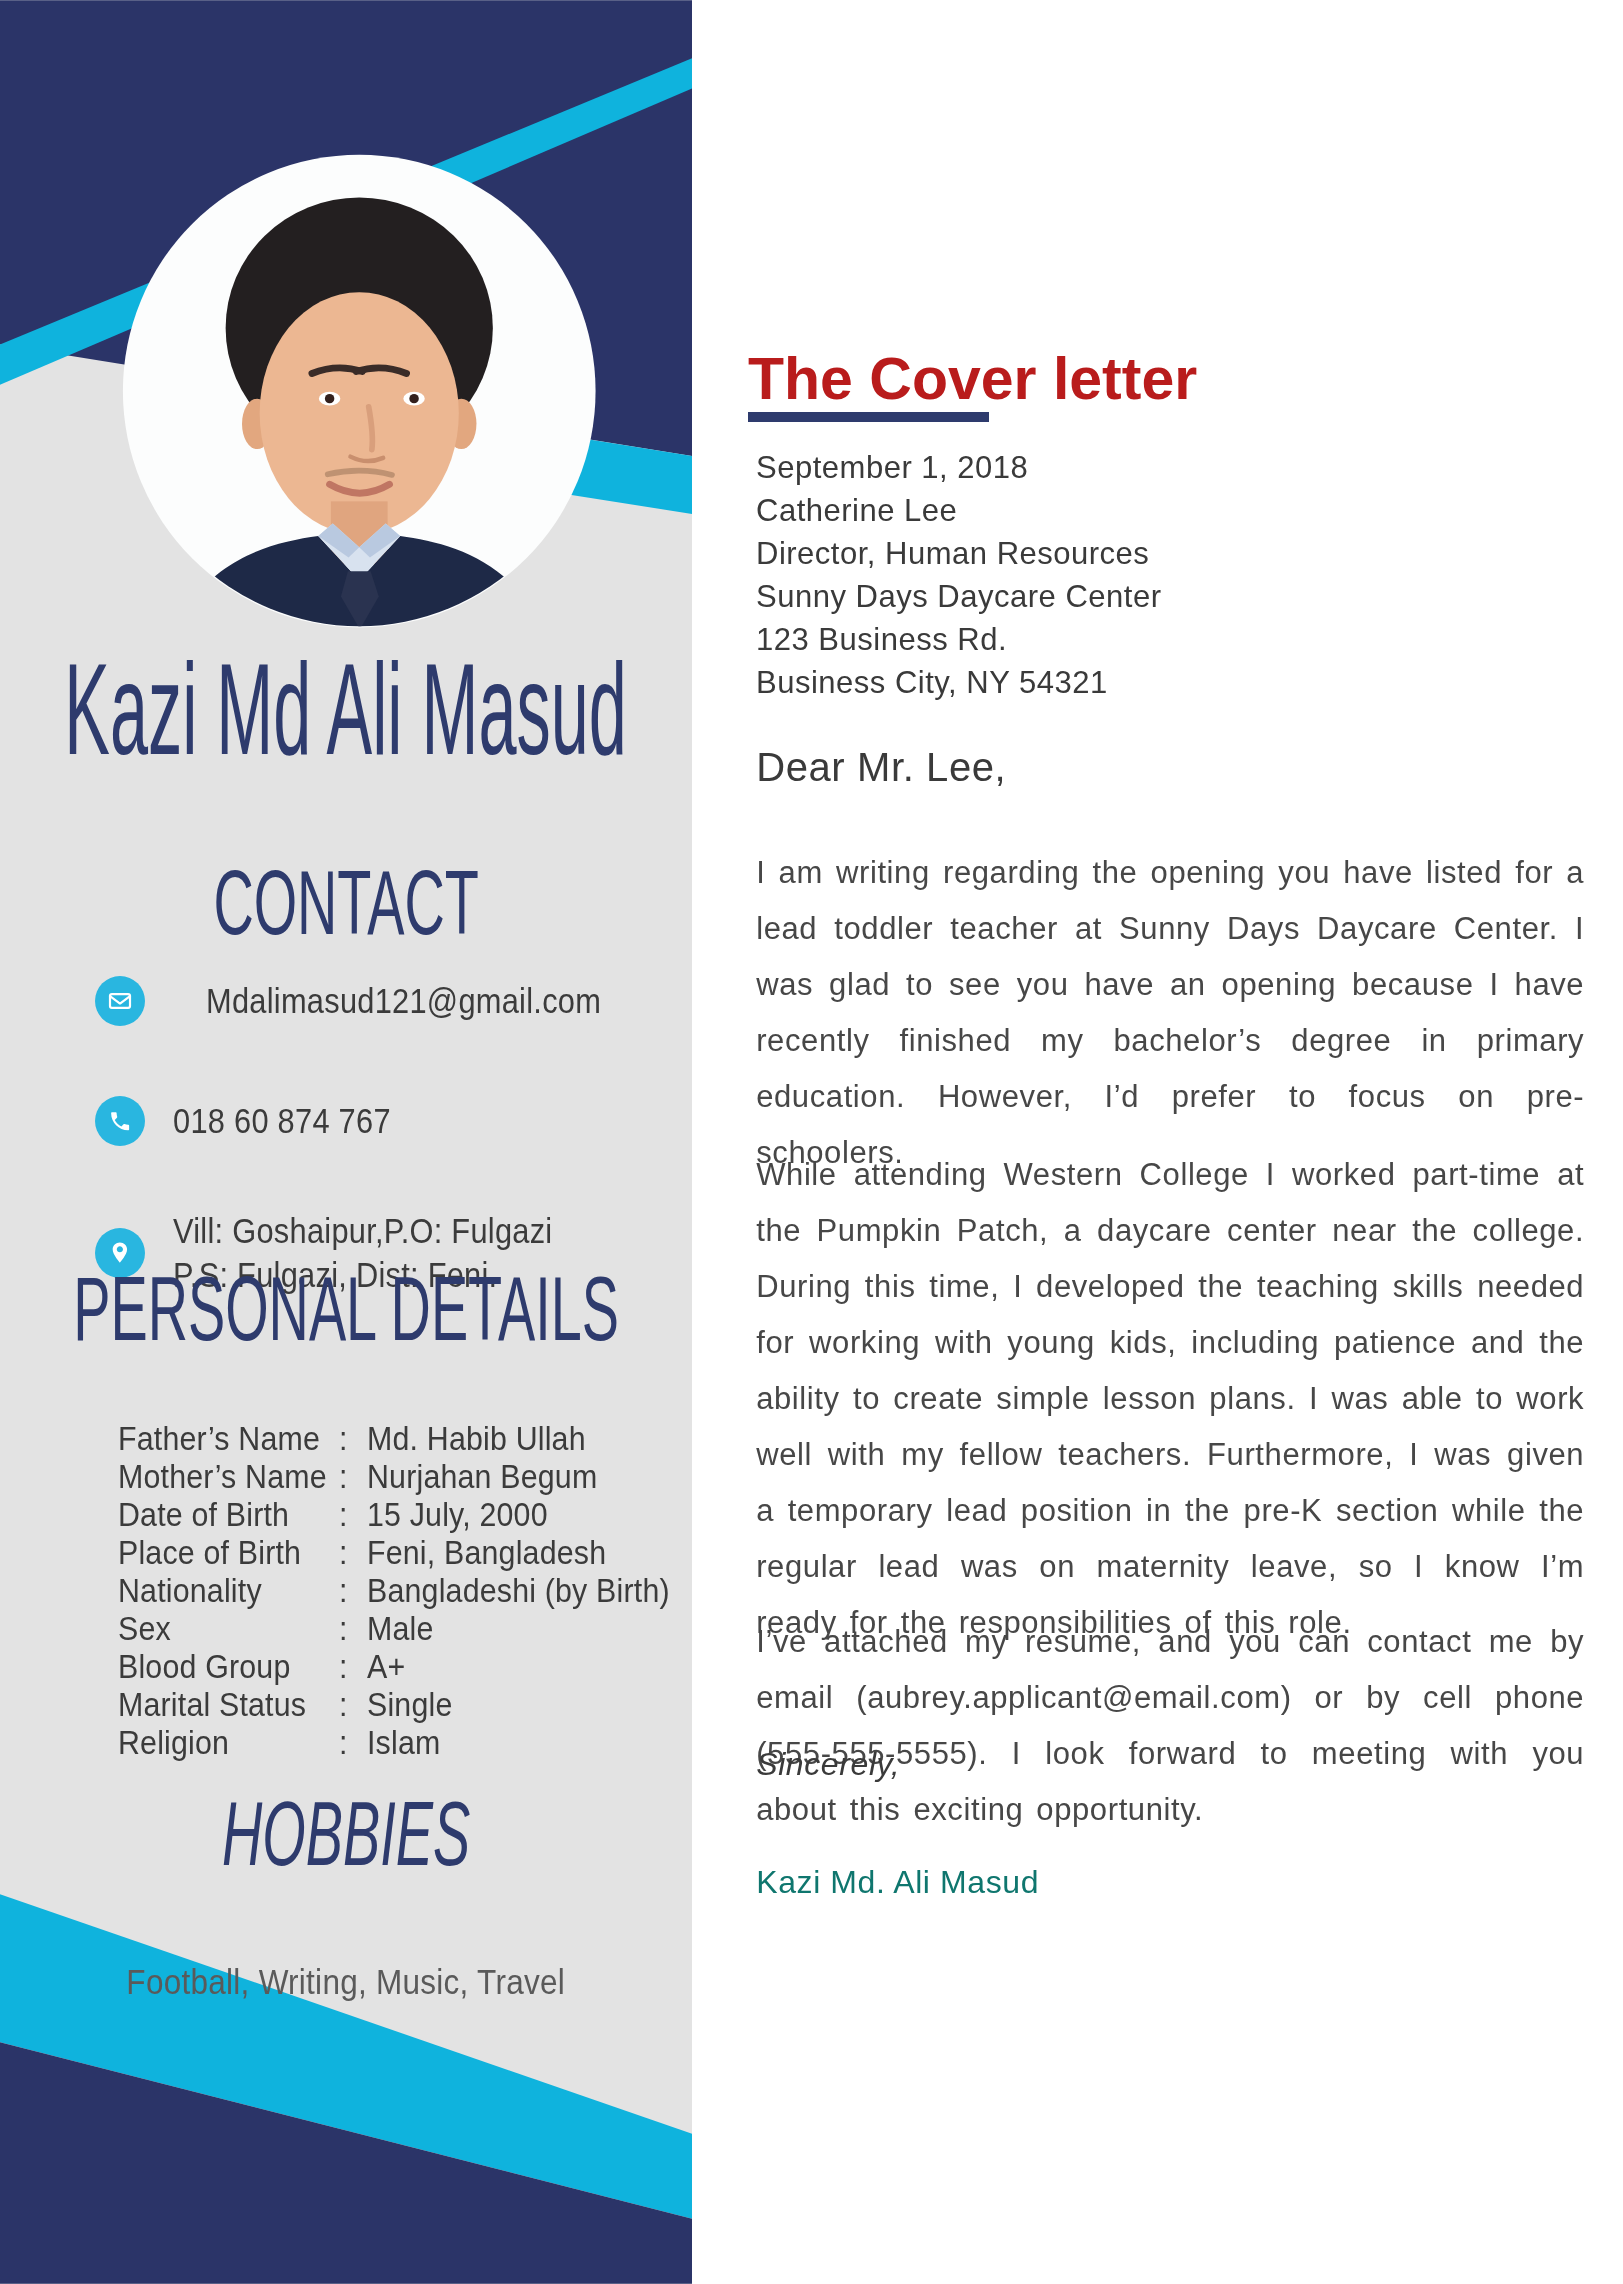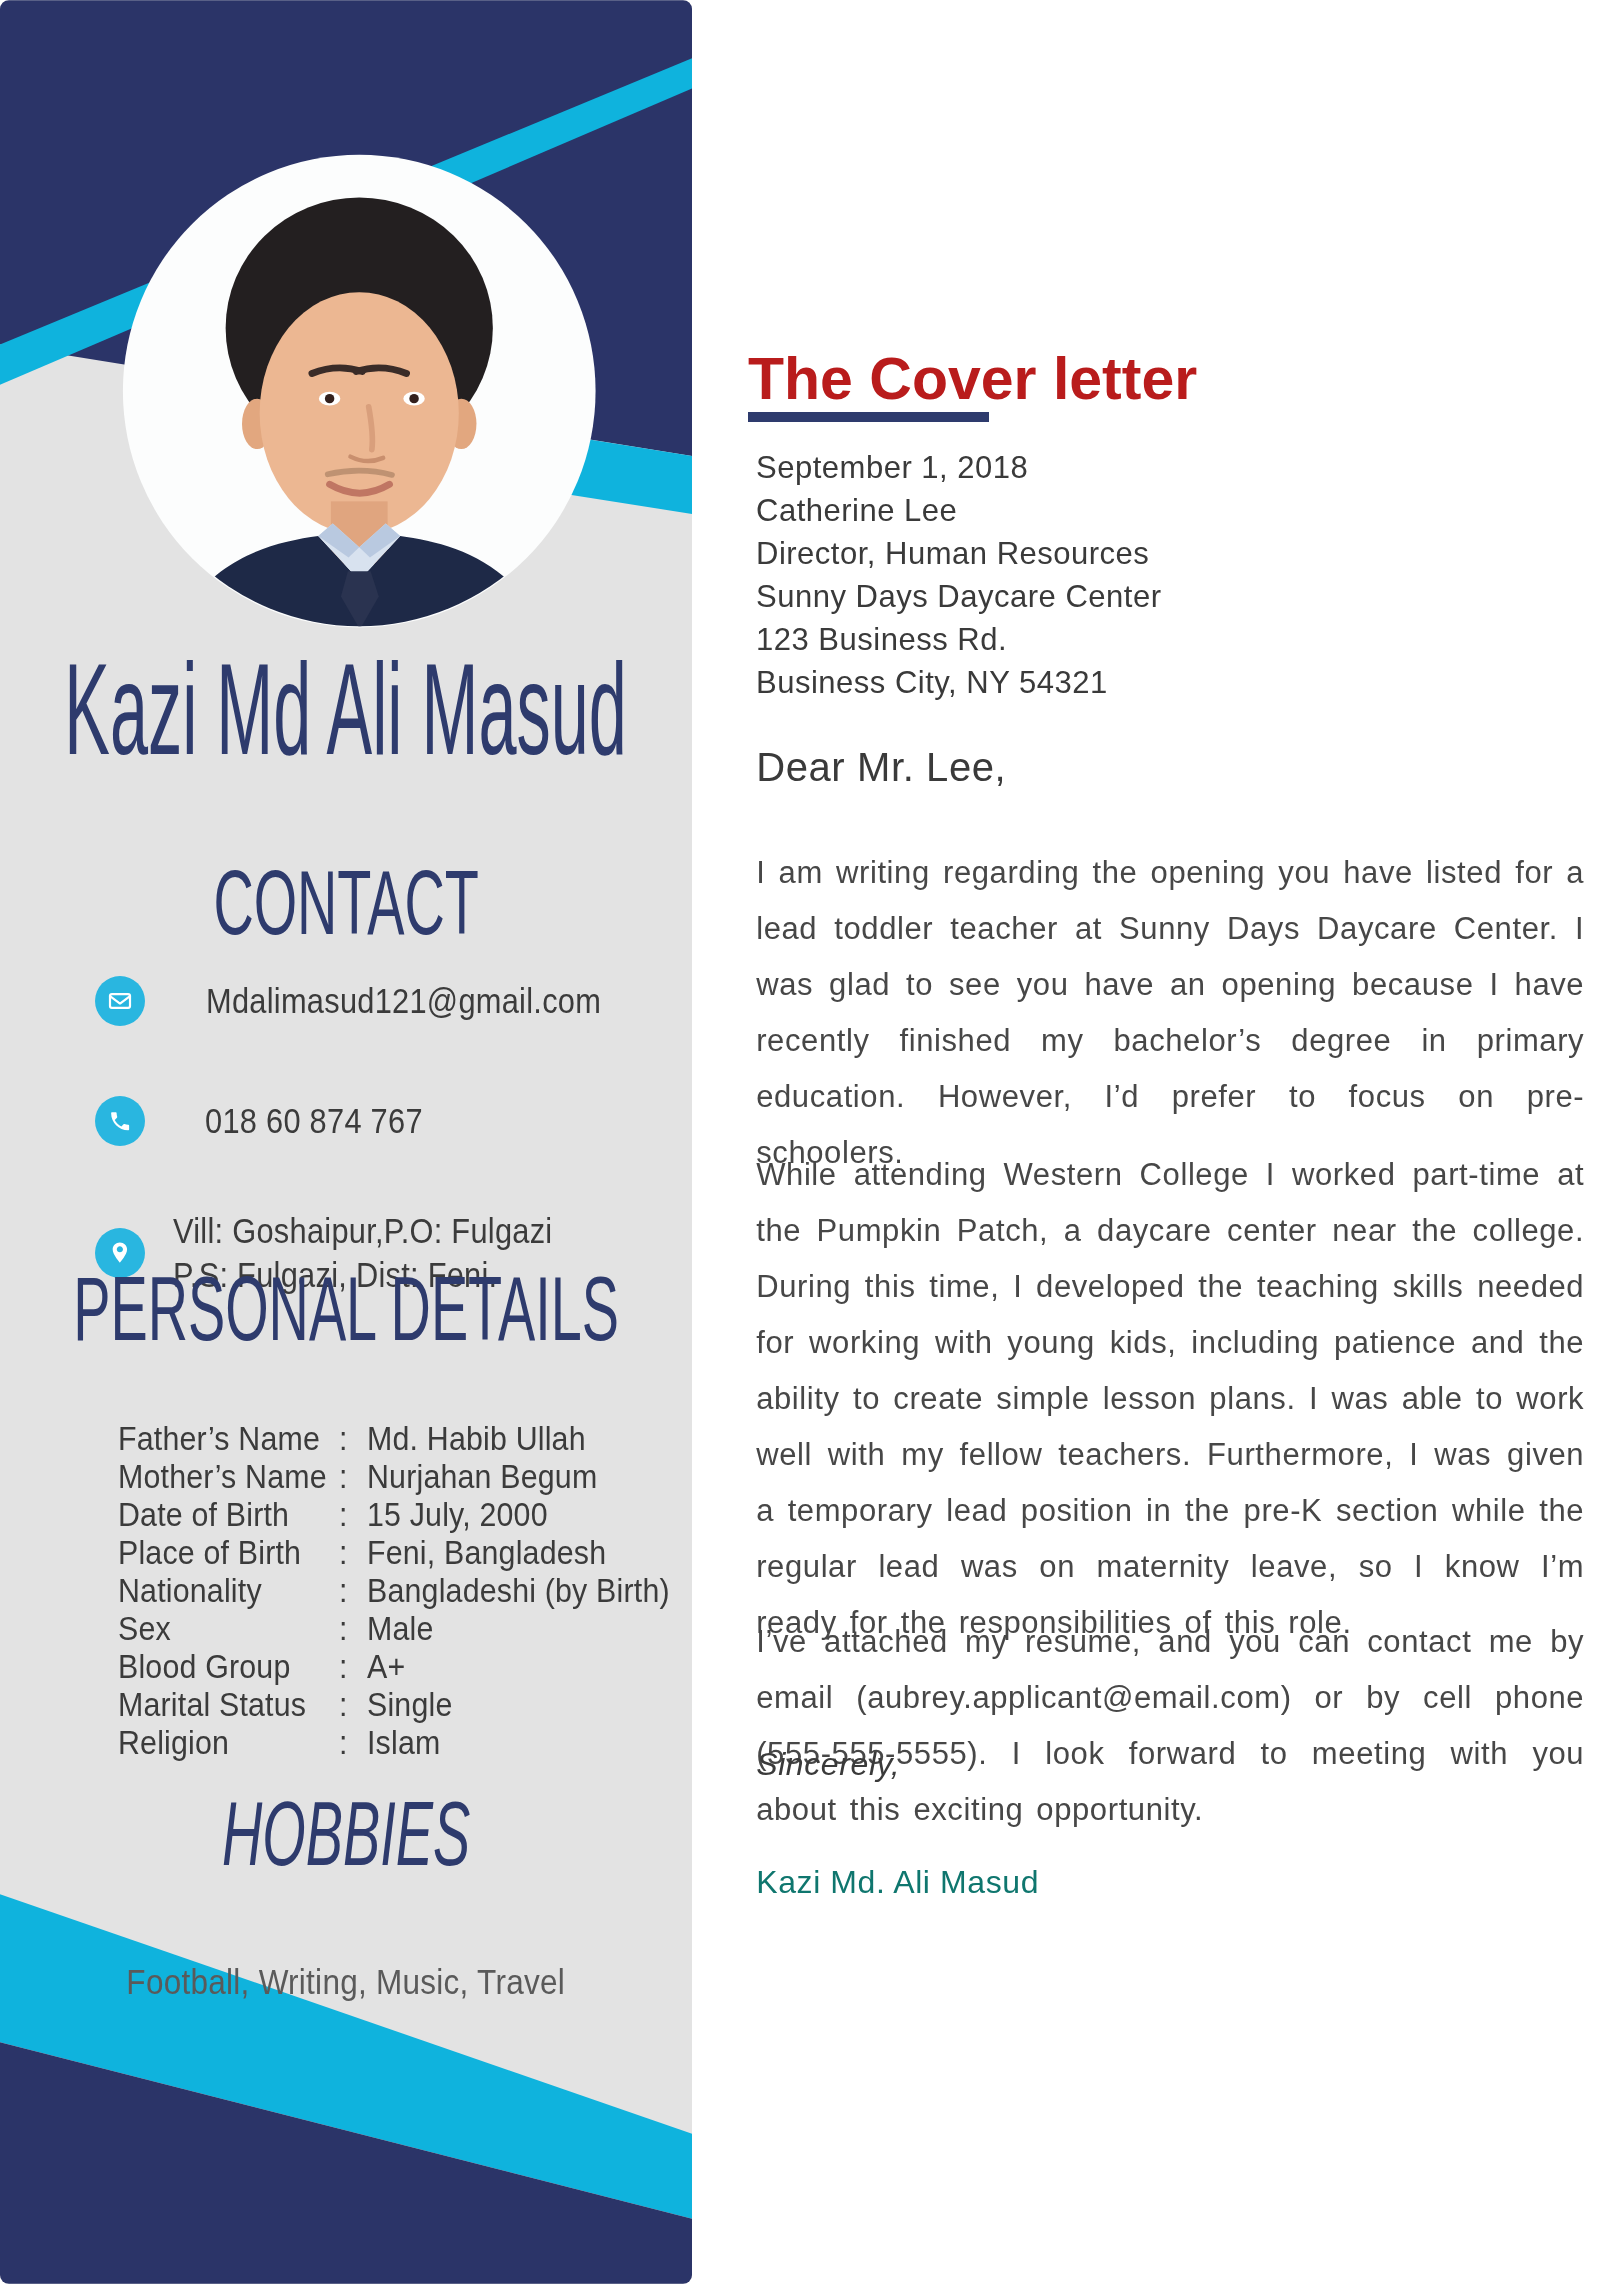--- a/index.html
+++ b/index.html
@@ -4,21 +4,21 @@
 <style>
   html,body{margin:0;padding:0;}
   body{
     width:1624px;height:2284px;position:relative;background:#ffffff;
     font-family:"Liberation Sans", sans-serif;
     -webkit-font-smoothing:antialiased;
   }
   #page{position:absolute;inset:0;overflow:hidden;}
 
   
-  .sidebar{position:absolute;left:0;top:0;width:692px;height:2284px;background:#e3e3e3;overflow:hidden;border-radius:9px;}
+  .sidebar{position:absolute;left:0;top:0;width:692px;height:2284px;background:#e3e3e3;overflow:hidden;}
   .sidebar svg.shapes{position:absolute;left:0;top:0;}
 
   .name-wrap{position:absolute;left:0;top:635px;width:692px;display:flex;justify-content:center;}
   .name{
     font-size:129px;font-weight:500;color:#2e3b6d;white-space:nowrap;
     transform:scaleX(0.53);transform-origin:50% 50%;letter-spacing:0;
   }
 
   .side-heading-wrap{position:absolute;left:0;width:692px;display:flex;justify-content:center;}
   .side-heading{
@@ -29,21 +29,21 @@
   .h-personal{top:1258px;}
   .h-hobbies{top:1783px;font-style:italic;}
 
   .contact-row{position:absolute;left:95px;display:flex;align-items:center;}
   .contact-row .icon{flex:0 0 50px;margin-right:28px;}
   .contact-text{
     font-size:35px;color:#3b3b3b;white-space:nowrap;
     transform:scaleX(0.88);transform-origin:0 50%;letter-spacing:0.3px;
   }
   .row-email{top:976px;gap:33px;}
-  .row-phone{top:1096px;gap:32px;}
+  .row-phone{top:1096px;}
   .row-address{top:1209px;}
   .addr-lines .contact-text{display:block;line-height:44px;}
 
   .personal-rows{position:absolute;left:118px;top:1420px;width:555px;}
   .p-row{display:grid;grid-template-columns:221px 28px 1fr;line-height:38px;}
   .p-row span{
     font-size:33px;color:#3b3b3b;white-space:nowrap;
     transform:scaleX(0.92);transform-origin:0 50%;letter-spacing:0.2px;
   }
 

